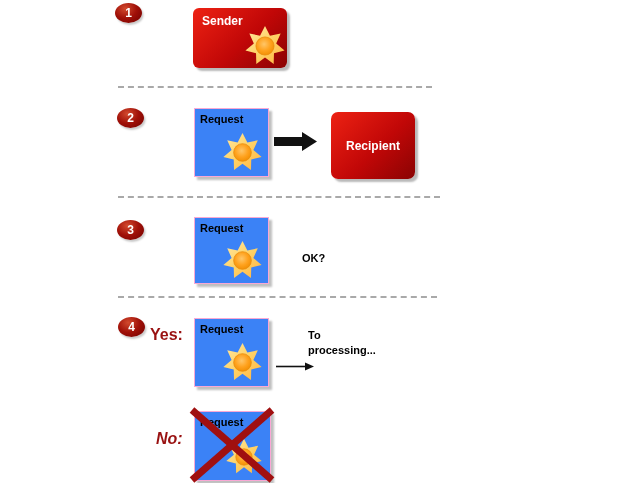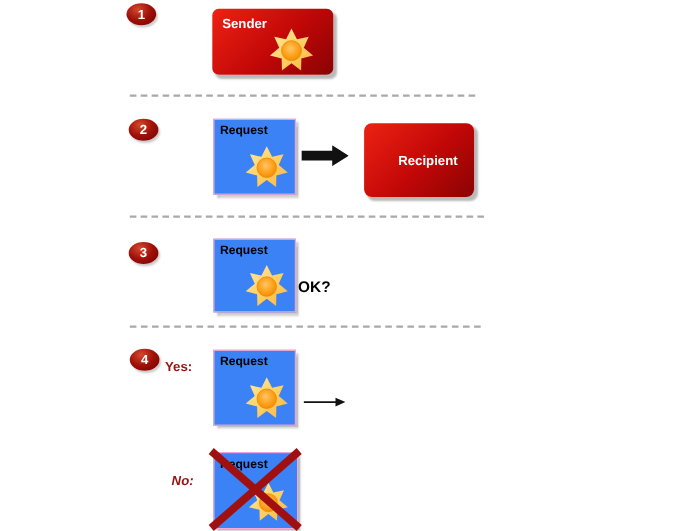--- a/index.html
+++ b/index.html
@@ -11,36 +11,35 @@
   .badge{
     position:absolute;width:27px;height:20px;border-radius:50%;
     background:radial-gradient(ellipse at 38% 28%, #d24a2e 0%, #a01008 48%, #6f0000 100%);
     color:#fff;font-weight:bold;font-size:12px;line-height:20px;text-align:center;
     box-shadow:1.5px 2px 2px #c9c9c9;
   }
   .red-node{
     position:absolute;color:#fff;font-weight:bold;font-size:12px;
     background:linear-gradient(135deg,#ed2213 0%,#c10707 55%,#8a0303 100%);
     box-shadow:3px 3px 2px #b9b9b9;
-    padding-left:16px;
   }
   .sender-node{left:193px;top:8px;width:94px;height:60px;border-radius:6px;}
   .sender-node .node-label{position:absolute;left:9px;top:6px;}
   .recipient-node{left:331px;top:112px;width:84px;height:67px;border-radius:7px;
     display:flex;align-items:center;justify-content:center;}
   .request-box{
     position:absolute;background:#3b82f6;border:1px solid #f9a8d4;
     box-shadow:3px 3px 2px #bfbfbf;
   }
   .request-label{position:absolute;left:5px;top:4px;font-weight:bold;font-size:11px;color:#000;}
   .sun{position:absolute;display:block;}
   .sun svg{display:block;width:100%;height:100%;}
   .icon-abs{position:absolute;display:block;}
-  .plain-text{position:absolute;font-weight:bold;font-size:14px;color:#000;}
-  .accent-text{position:absolute;font-weight:bold;font-size:12px;color:#991111;}
+  .plain-text{position:absolute;font-weight:bold;font-size:11px;color:#000;margin-left:31px;}
+  .accent-text{position:absolute;font-weight:bold;font-size:16px;color:#991111;}
   .note{line-height:15px;}
   .defs-holder{position:absolute;width:0;height:0;overflow:hidden;}
 </style>
 </head>
 <body>
 
 <div class="canvas">
 
   <svg class="defs-holder" aria-hidden="true">
     <defs>
@@ -107,20 +106,24 @@
   <span class="accent-text" style="left:150px;top:326px;">Yes:</span>
   <div class="request-box" style="left:194px;top:318px;width:73px;height:67px;">
     <span class="request-label">Request</span>
     <span class="sun" style="left:27px;top:23px;width:41px;height:41px;">
       <svg viewBox="-22 -22 44 44">
         <polygon points="0,-21 5.2,-10.8 16.4,-13.1 11.7,-2.7 20.5,4.7 9.4,7.5 9.1,18.9 0,12 -9.1,18.9 -9.4,7.5 -20.5,4.7 -11.7,-2.7 -16.4,-13.1 -5.2,-10.8" fill="url(#gStar)"></polygon>
         <circle r="9.5" fill="url(#gCore)" stroke="#e8890a" stroke-width="0.8"></circle>
       </svg>
     </span>
   </div>
+  <div class="plain-text note" style="left:277px;top:328px;">
+    <div>To</div>
+    <div>processing...</div>
+  </div>
   <span class="icon-abs" style="left:276px;top:358px;width:38px;height:11px;">
     <svg viewBox="0 0 38 11" width="38" height="11">
       <line x1="0" y1="5.5" x2="30" y2="5.5" stroke="#111111" stroke-width="1.6"></line>
       <polygon points="29,1.5 38,5.5 29,9.5" fill="#111111"></polygon>
     </svg>
   </span>
 
   <span class="accent-text" style="left:156px;top:430px;font-style:italic;">No:</span>
   <div class="request-box" style="left:194px;top:411px;width:75px;height:68px;">
     <span class="request-label">Request</span>

